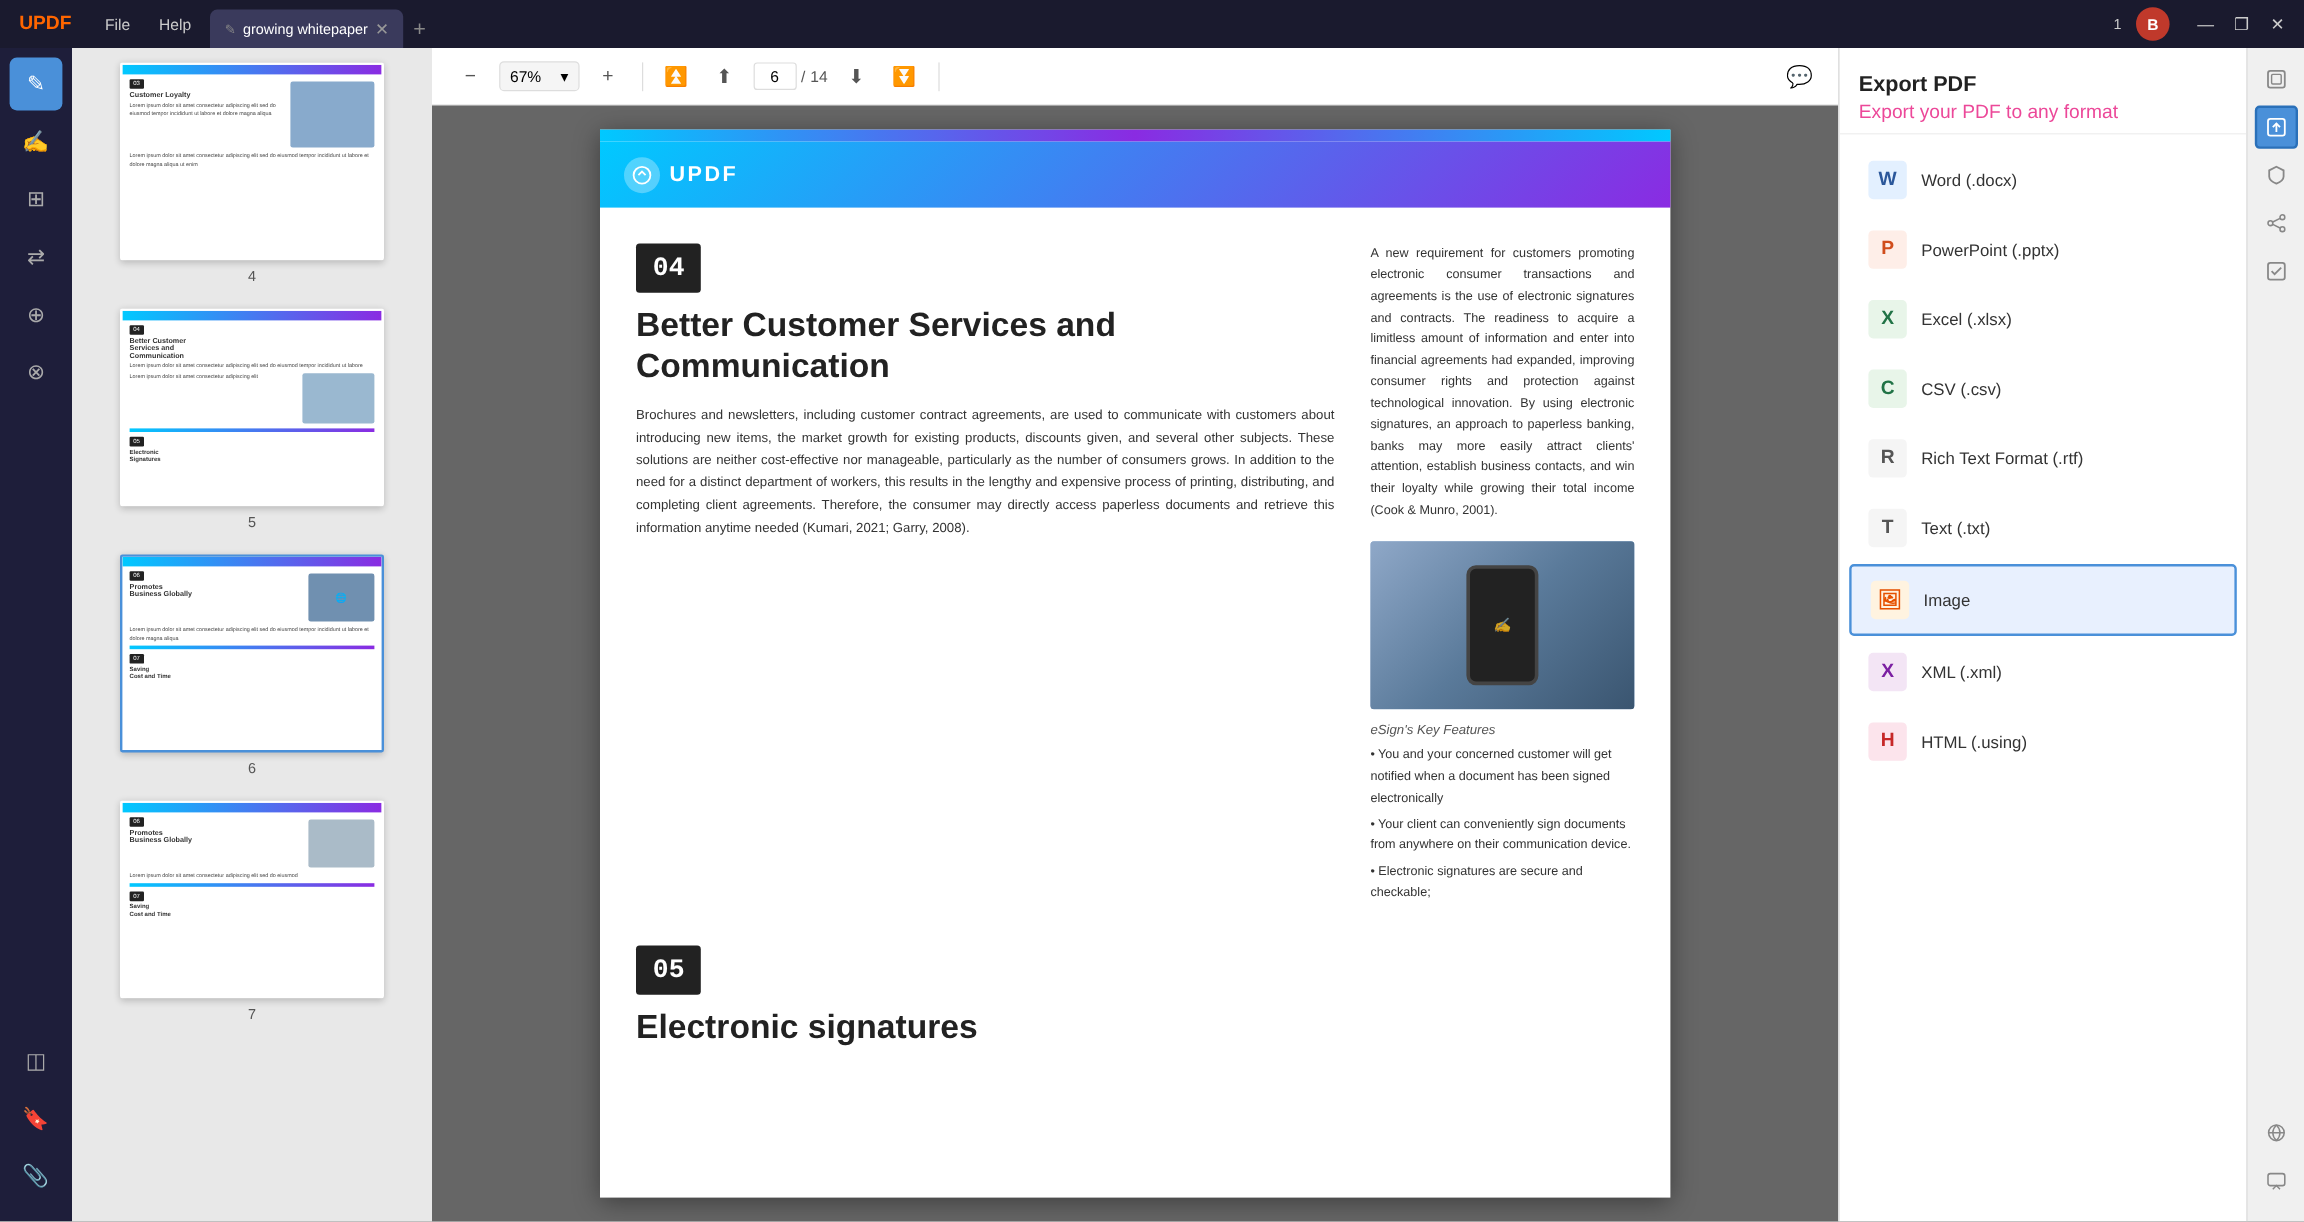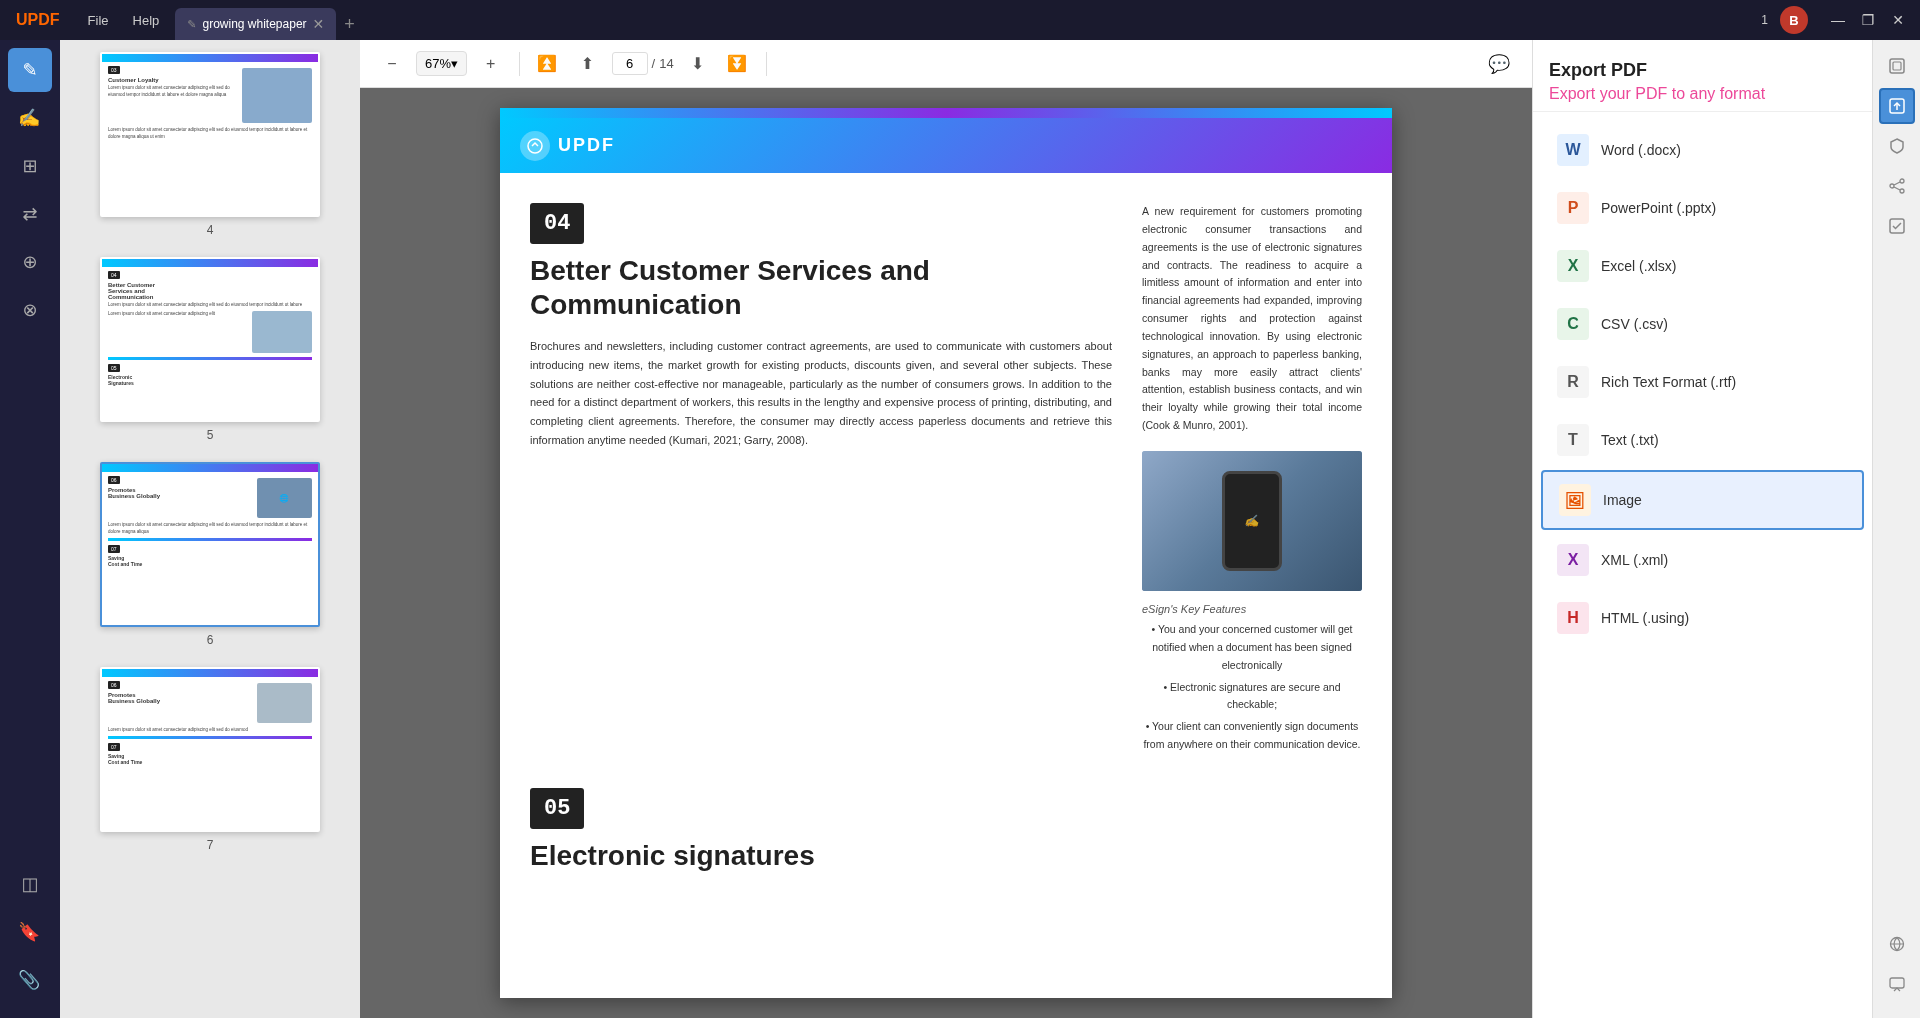--- a/index.html
+++ b/index.html
@@ -237,21 +237,21 @@
       align-items: center;
       justify-content: center;
       color: #555;
       font-size: 16px;
       cursor: pointer;
       border-radius: 4px;
     }
     .zoom-display {
       display: flex;
       align-items: center;
-      gap: 0;
+      gap: 16px;
       background: #f5f5f5;
       border: 1px solid #ddd;
       border-radius: 4px;
       padding: 4px 8px;
       font-size: 13px;
       cursor: pointer;
     }
     .toolbar-separator {
       width: 1px;
       height: 24px;
@@ -413,21 +413,20 @@
       color: #555;
       font-style: italic;
       margin-top: 10px;
       margin-bottom: 6px;
     }
     .bullet-point {
       font-size: 10.5px;
       color: #333;
       line-height: 1.7;
       margin-bottom: 4px;
-      text-align: center;
     }
 
     
     .section-05 {
       padding: 0 30px 20px 30px;
     }
     .section-05-num {
       display: inline-block;
       background: #222;
       color: #fff;
@@ -710,22 +709,22 @@
               <div style="position:absolute; top:0; left:0; right:0; bottom:0; background: linear-gradient(135deg, #8fa8c8 0%, #5a7a9a 50%, #3a5570 100%); display:flex; align-items:center; justify-content:center;">
                 <div class="doc-image-phone">
                   <div style="color:rgba(255,255,255,0.8); font-size:12px; font-style:italic;">✍</div>
                 </div>
               </div>
             </div>
 
             <div style="margin-top:12px;">
               <div class="esign-title">eSign's Key Features</div>
               <div class="bullet-point">• You and your concerned customer will get notified when a document has been signed electronically</div>
+              <div class="bullet-point">• Your client can conveniently sign documents from anywhere on their communication device.</div>
               <div class="bullet-point">• Electronic signatures are secure and checkable;</div>
-              <div class="bullet-point">• Your client can conveniently sign documents from anywhere on their communication device.</div>
             </div>
           </div>
         </div>
 
         <div class="section-05">
           <div class="section-05-num">05</div>
           <div class="section-05-title">Electronic signatures</div>
         </div>
       </div>
     </div>

